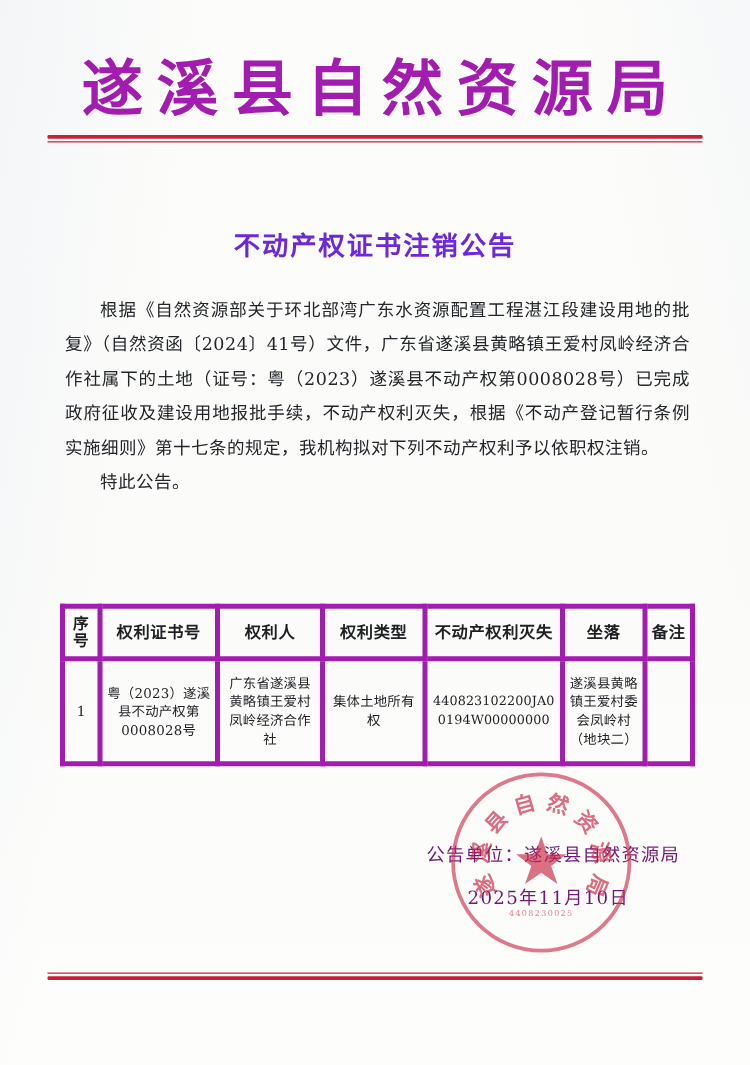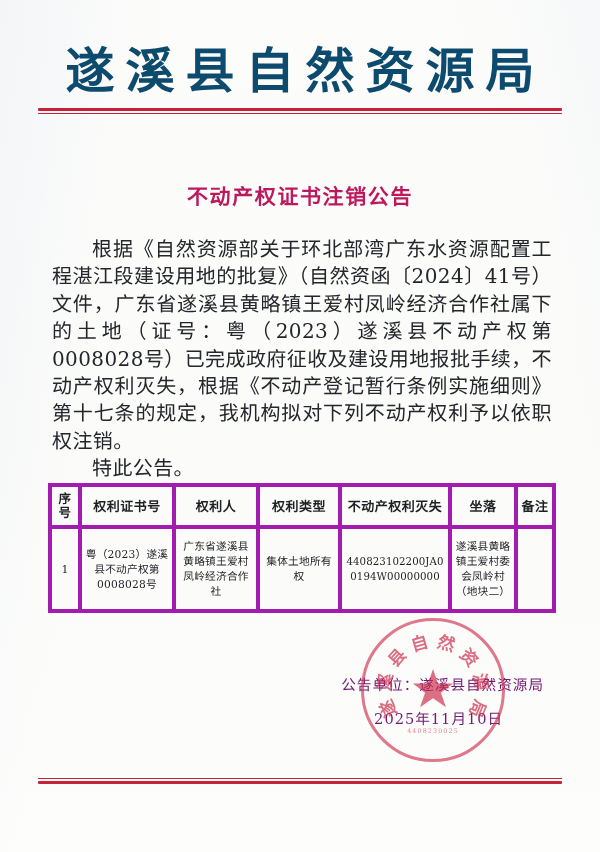--- a/index.html
+++ b/index.html
@@ -32,21 +32,21 @@
   
   .masthead {
     position: absolute;
     left: 0;
     right: 0;
     top: 44px;
     text-align: center;
   }
   .masthead-title {
     font-family: "DejaVu Serif", "Liberation Serif", serif;
-    color: #0c4a6e;
+    color: #a21caf;
     font-size: 49px;
     font-weight: 700;
     letter-spacing: 11px;
     text-indent: 11px;
     line-height: 1.12;
     white-space: nowrap;
   }
   .rule-wrap {
     position: absolute;
     left: 38px;
@@ -66,32 +66,32 @@
 
   
   .doc-title {
     position: absolute;
     left: 0;
     right: 0;
     top: 180px;
     text-align: center;
     font-size: 21px;
     font-weight: 700;
-    color: #be185d;
+    color: #6d28d9;
     letter-spacing: 1.6px;
     font-family: Liberation Sans, sans-serif;
   }
 
   
   .body-text {
     position: absolute;
     left: 52px;
     right: 48px;
     top: 236px;
-    font-size: 20px;
+    font-size: 14px;
     line-height: 27.4px;
     color: #23262b;
     text-align: justify;
     text-justify: inter-character;
     letter-spacing: 0.4px;
   }
   .body-text p {
     margin: 0;
     text-indent: 2em;
   }

